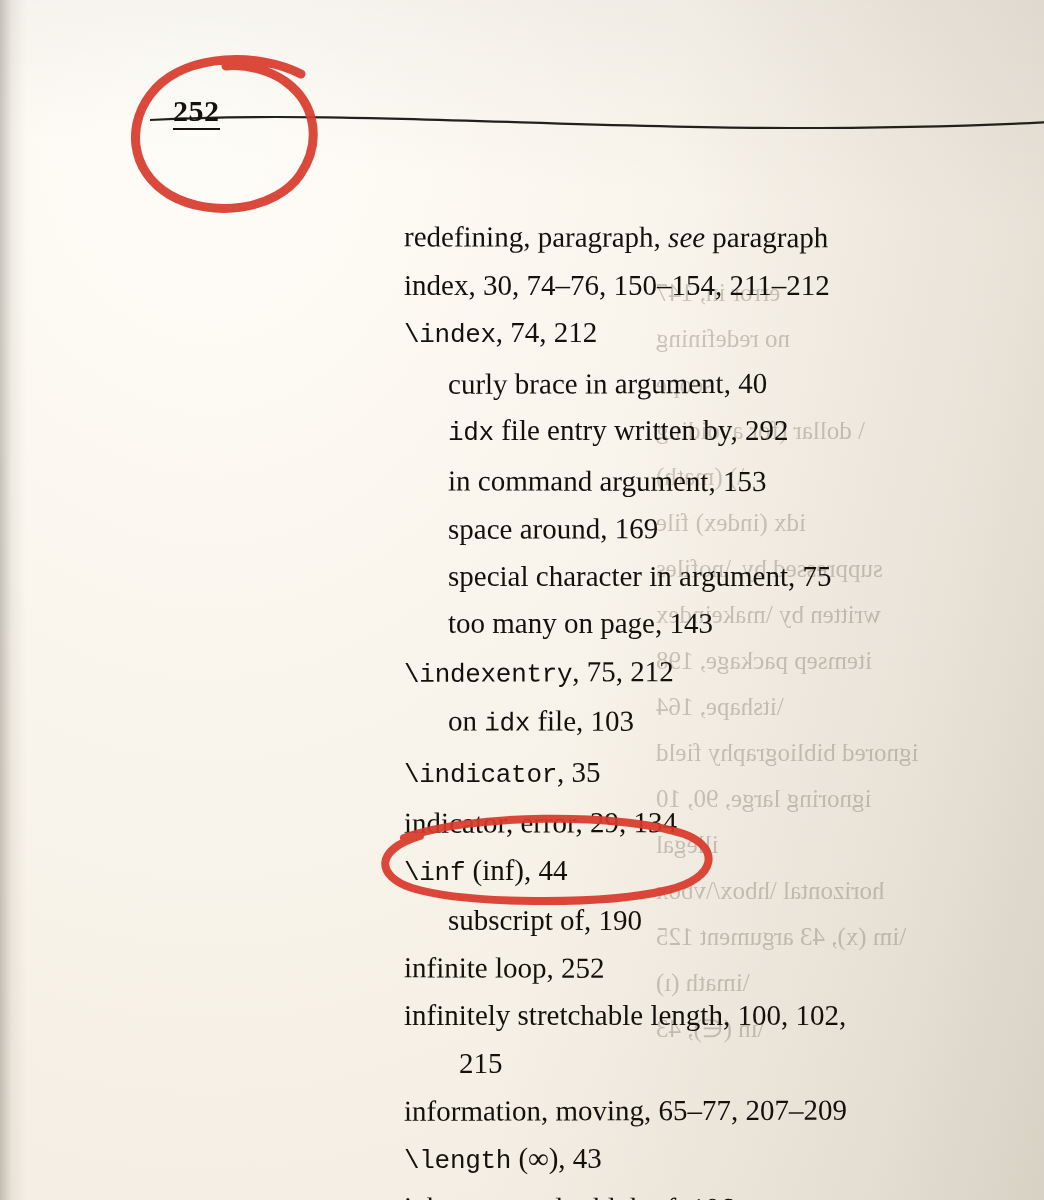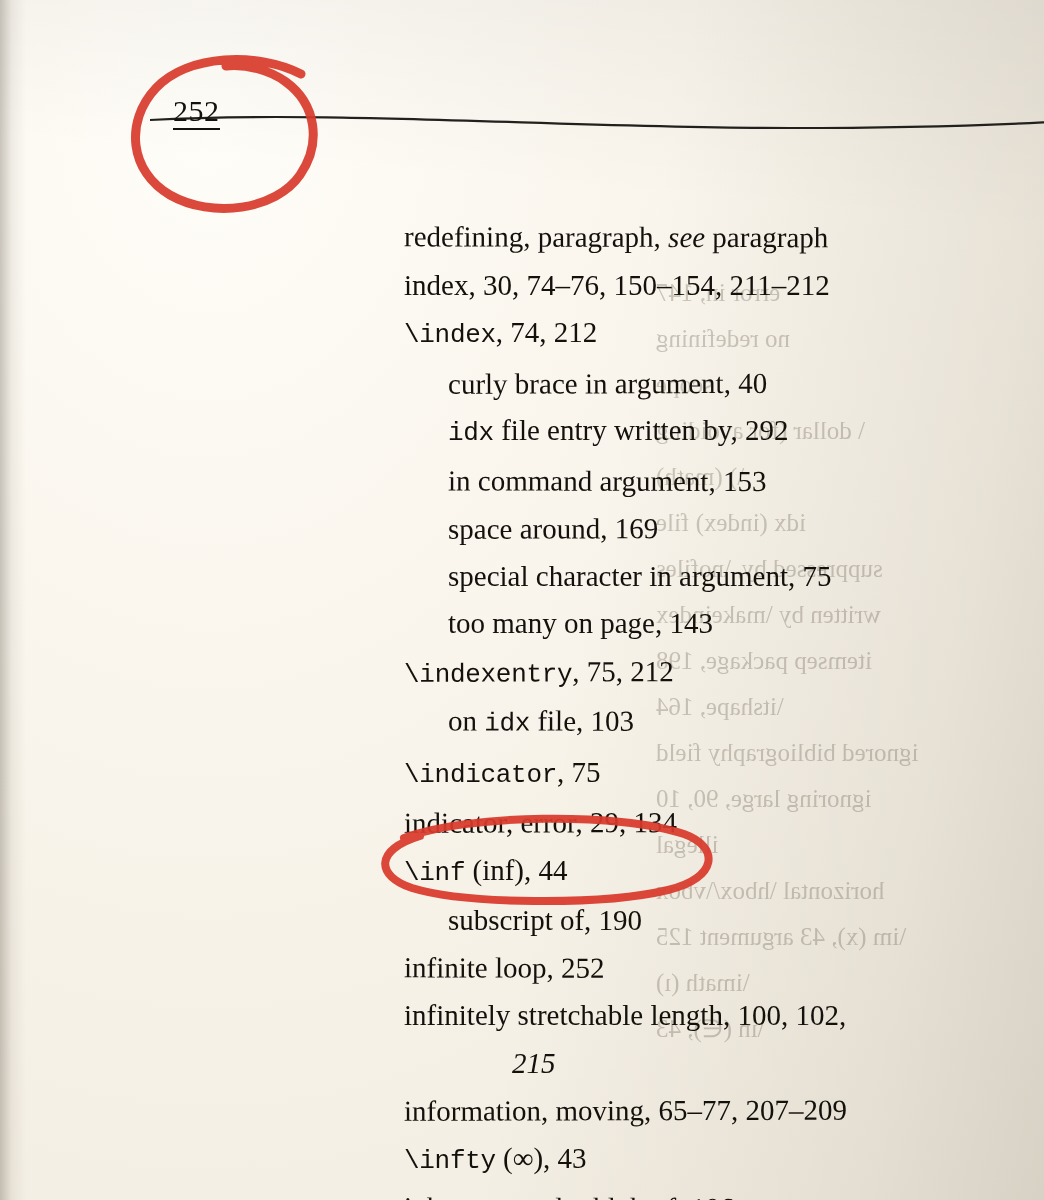--- a/index.html
+++ b/index.html
@@ -53,21 +53,21 @@
     pointer-events: none;
   }
 
   
   .folio {
     position: absolute;
     left: 173px;
     top: 95px;
     font-family: "Liberation Serif", serif;
     font-size: 30px;
-    font-weight: 400;
+    font-weight: 700;
     letter-spacing: 0.5px;
     color: #15120e;
     border-bottom: 2px solid #15120e;
     padding-bottom: 1px;
     line-height: 1.05;
   }
 
   
   .ink {
     position: absolute;
@@ -102,21 +102,21 @@
     font-size: 29px;
     line-height: 47.5px;
     color: #14110d;
   }
   .entry {
     position: relative;
     white-space: nowrap;
   }
   .lvl1 { margin-left: 0; }
   .lvl2 { margin-left: 44px; }
-  .cont { margin-left: 108px; font-style: italic; }
+  .cont { margin-left: 55px; }
   .tt {
     font-family: "Liberation Mono", monospace;
     font-size: 26px;
     letter-spacing: -0.3px;
   }
   .it { font-style: italic; }
 
   
   .j1 { transform: rotate(-0.15deg); }
   .j2 { transform: rotate(0.12deg); }
@@ -168,29 +168,29 @@
       <div class="entry lvl1"><span>index, 30, 74–76, 150–154, 211–212</span></div>
       <div class="entry lvl1"><span class="tt">\index</span><span>, 74, 212</span></div>
       <div class="entry lvl2 j1"><span>curly brace in argument, 40</span></div>
       <div class="entry lvl2"><span class="tt">idx</span><span> file entry written by, 292</span></div>
       <div class="entry lvl2 j2"><span>in command argument, 153</span></div>
       <div class="entry lvl2 j1"><span>space around, 169</span></div>
       <div class="entry lvl2"><span>special character in argument, 75</span></div>
       <div class="entry lvl2"><span>too many on page, 143</span></div>
       <div class="entry lvl1 j1"><span class="tt">\indexentry</span><span>, 75, 212</span></div>
       <div class="entry lvl2 j2"><span>on </span><span class="tt">idx</span><span> file, 103</span></div>
-      <div class="entry lvl1"><span class="tt">\indicator</span><span>, 75</span></div>
+      <div class="entry lvl1"><span class="tt">\indicator</span><span>, 35</span></div>
       <div class="entry lvl1 j1"><span>indicator, error, 29, 134</span></div>
       <div class="entry lvl1"><span class="tt">\inf</span><span> (inf), 44</span></div>
       <div class="entry lvl2"><span>subscript of, 190</span></div>
       <div class="entry lvl1 j1 j2"><span>infinite loop, 252</span></div>
       <div class="entry lvl1"><span>infinitely stretchable length, 100, 102,</span></div>
       <div class="entry cont"><span>215</span></div>
       <div class="entry lvl1 j1"><span>information, moving, 65–77, 207–209</span></div>
-      <div class="entry lvl1"><span class="tt">\infty</span><span> (∞), 43</span></div>
+      <div class="entry lvl1"><span class="tt">\length</span><span> (∞), 43</span></div>
       <div class="entry lvl1 j2"><span>ink, rectangular blob of, 106</span></div>
     </div>
 
   <div class="ink ink-oval-entry">
     <svg width="360" height="105" viewBox="0 0 360 105" fill="none" xmlns="http://www.w3.org/2000/svg">
       <path d="M36 28 C 100 4, 250 2, 316 24 C 352 37, 350 68, 300 80 C 232 96, 96 94, 44 78 C 8 66, 6 40, 52 26" stroke="#d8392b" stroke-width="8" stroke-linecap="round" fill="none" opacity="0.93"></path>
     </svg>
   </div>
 
 </div>

